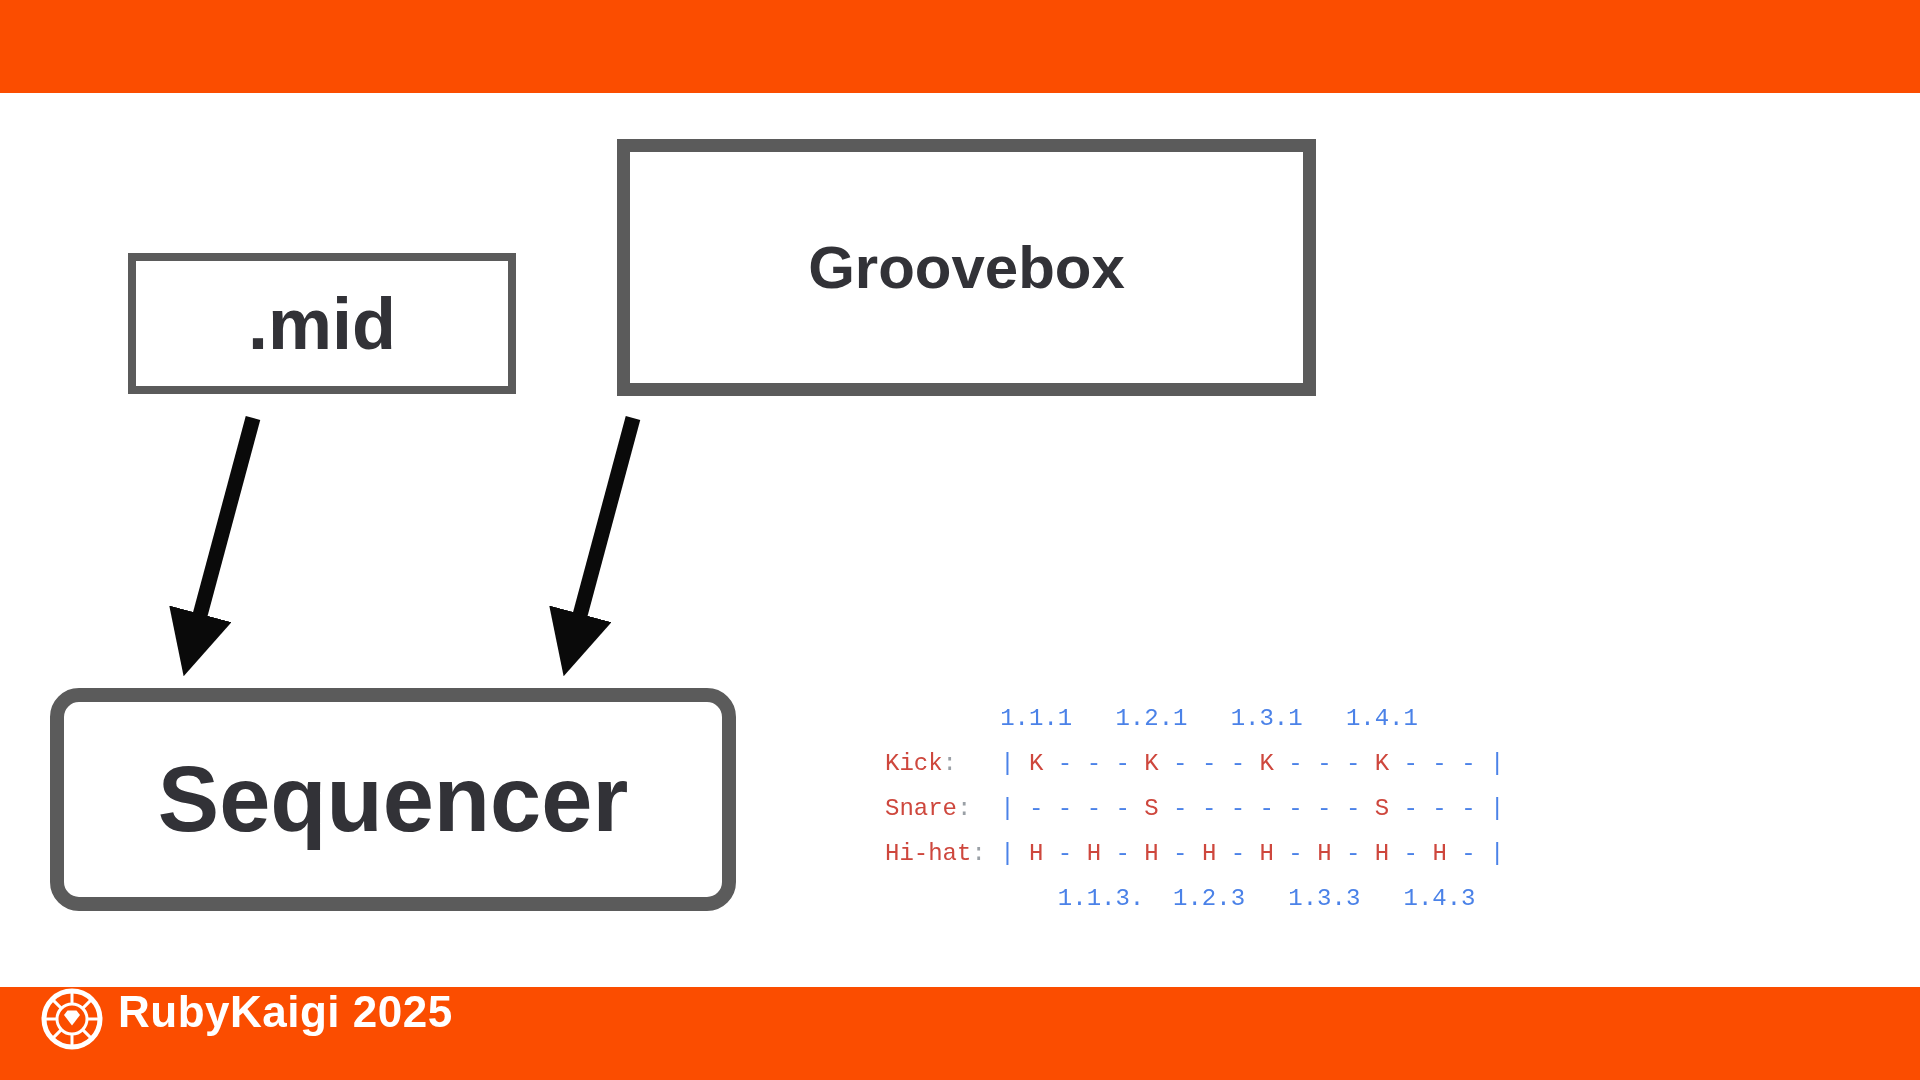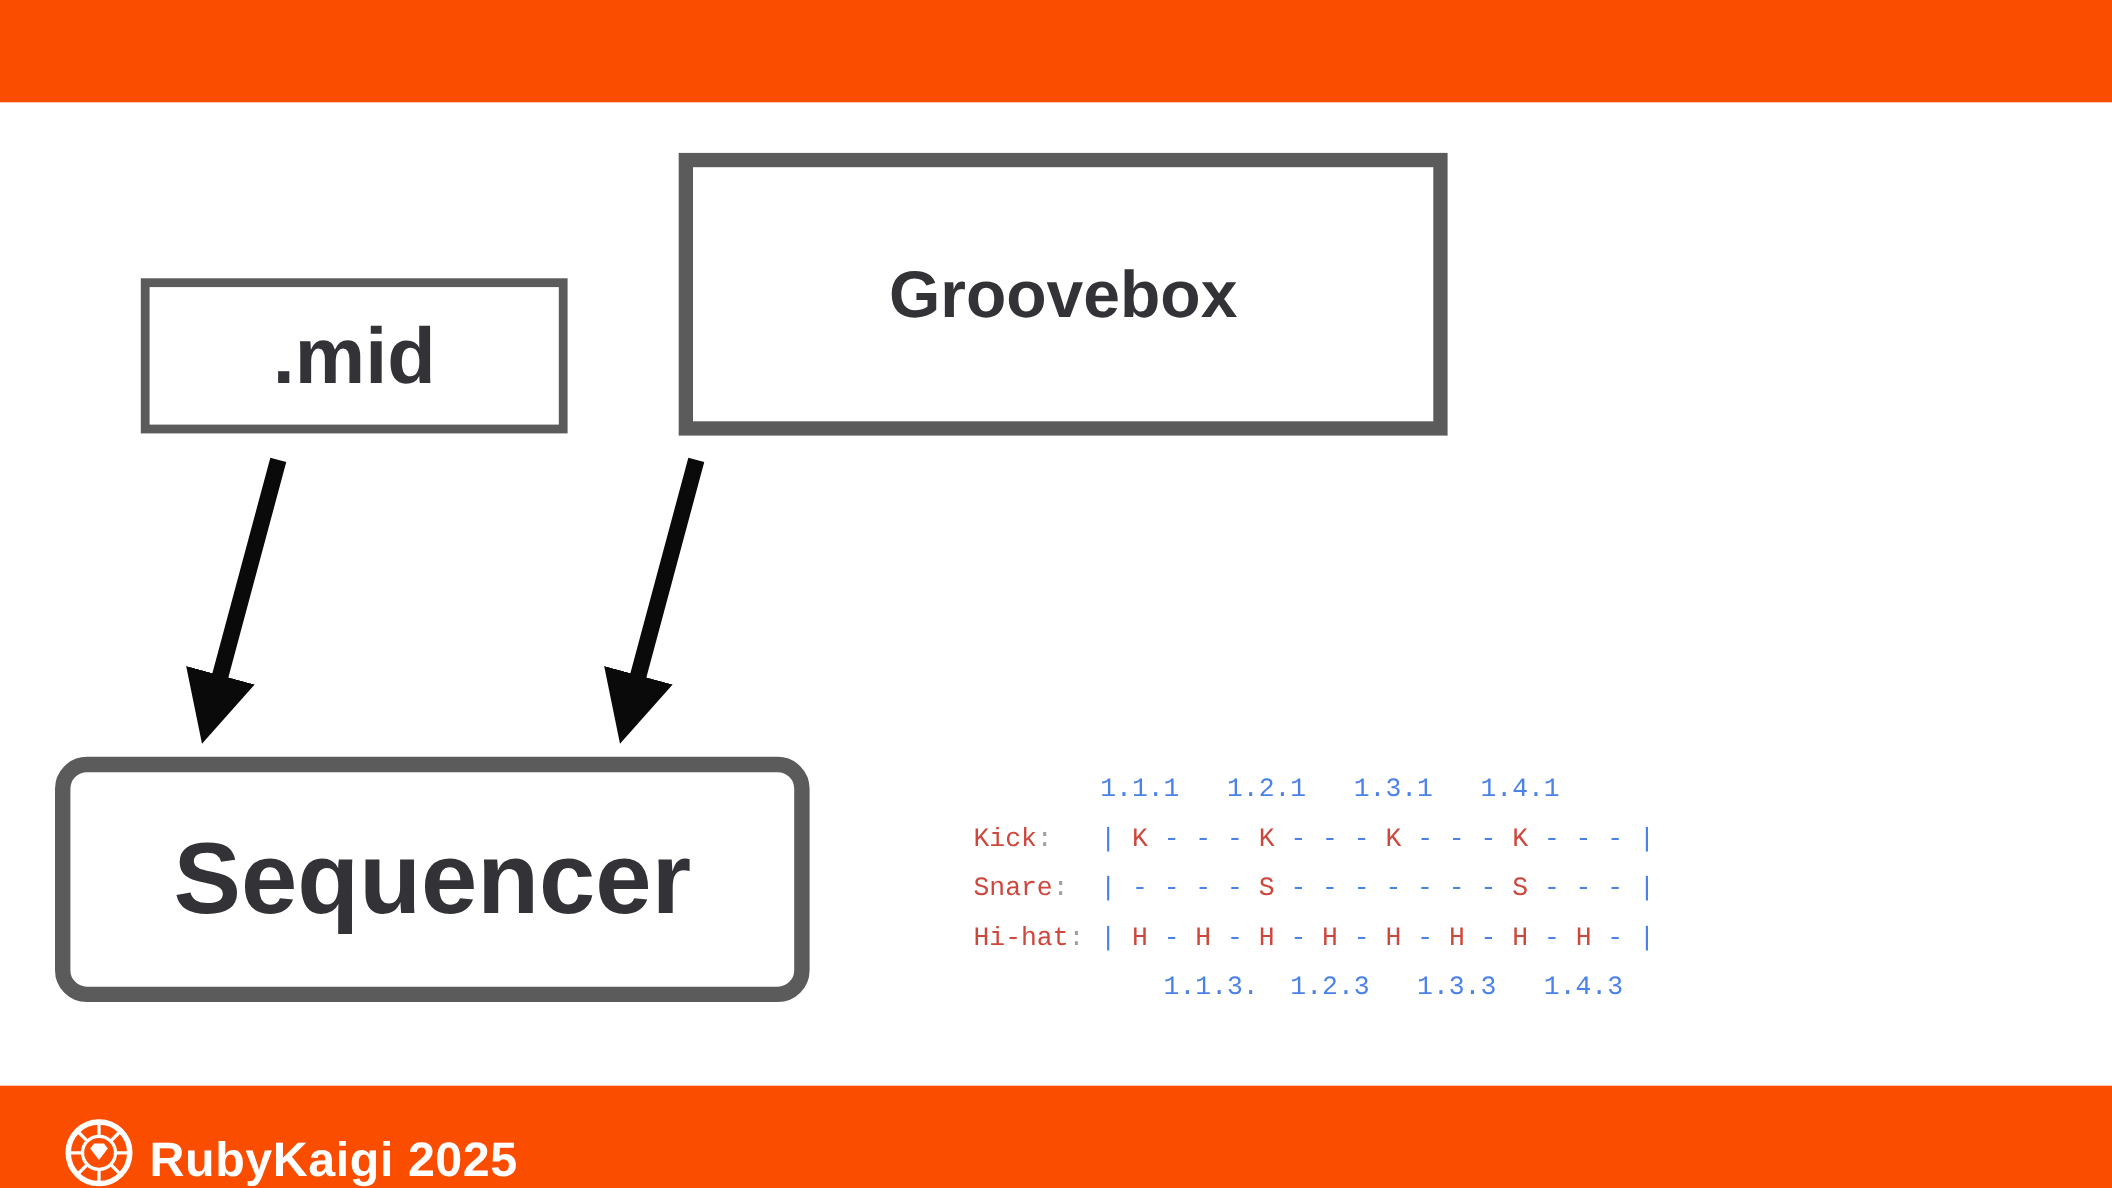--- a/index.html
+++ b/index.html
@@ -22,22 +22,22 @@
     position: absolute;
     left: 0;
     width: 1920px;
     background: var(--brand, #FB4D00);
   }
   .bar.top { top: 0; height: 93px; }
   .bar.footer {
     top: 987px;
     height: 93px;
     display: flex;
-    align-items: flex-end;
-    padding-left: 58px;
+    align-items: flex-start;
+    padding-left: 40px;
     box-sizing: border-box;
     gap: 14px;
   }
   .footer-label {
     color: #ffffff;
     font-size: 44px;
     font-weight: bold;
     letter-spacing: 0.5px;
   }
   .box {

